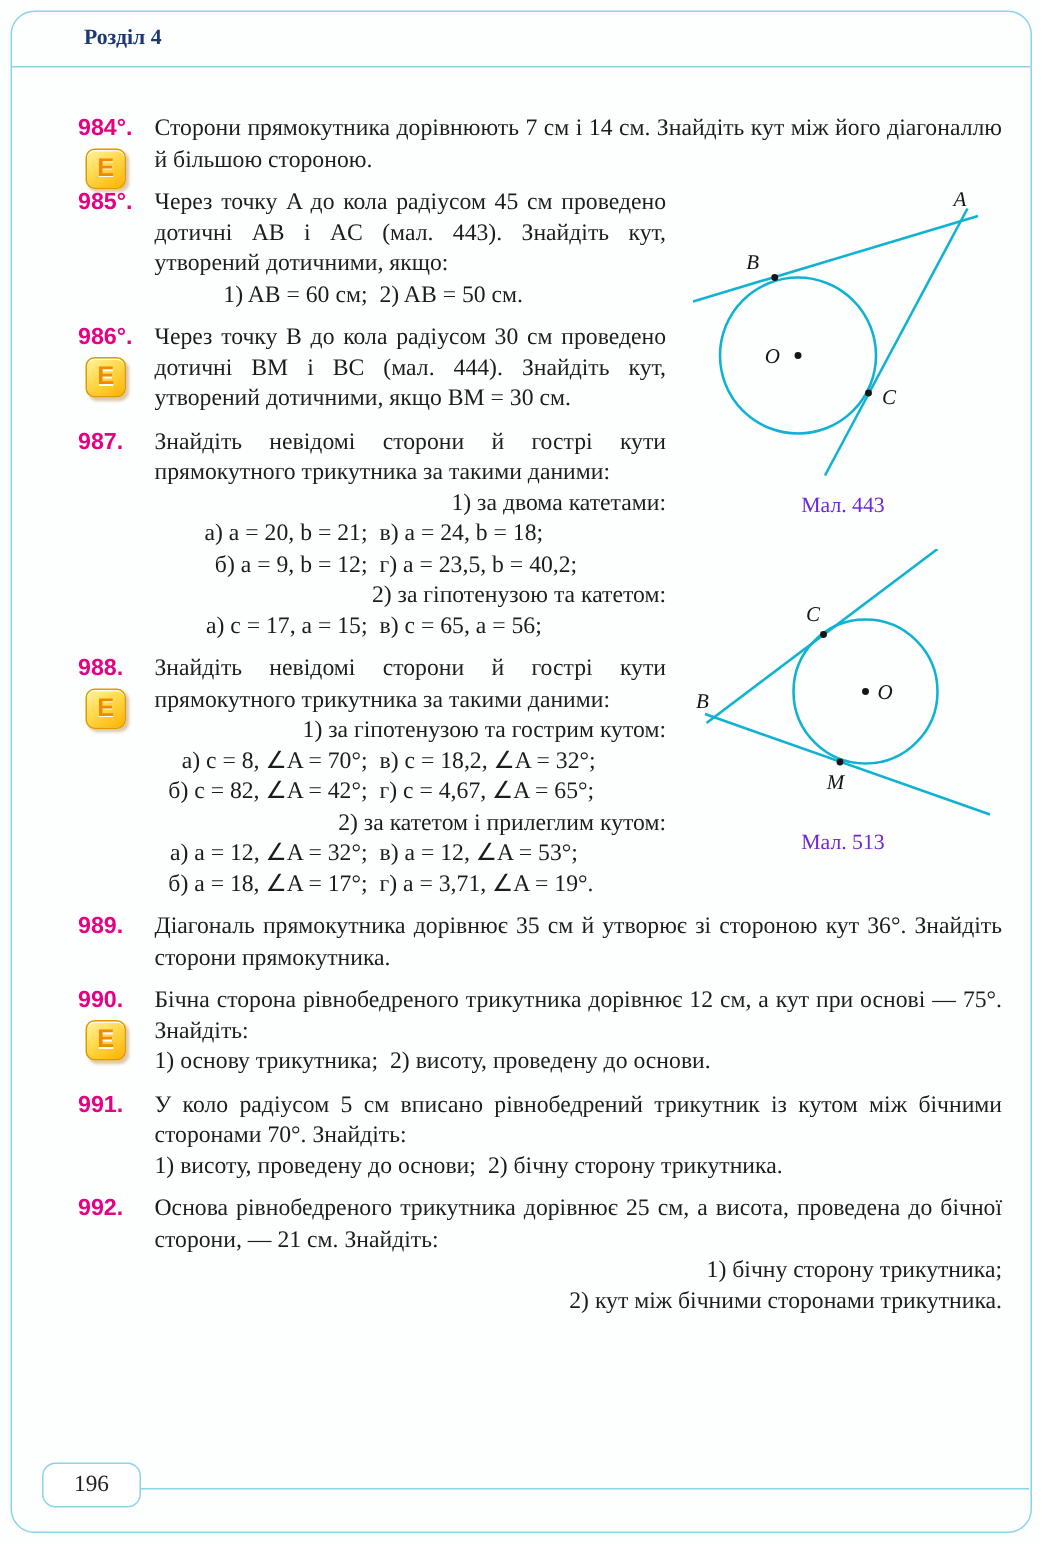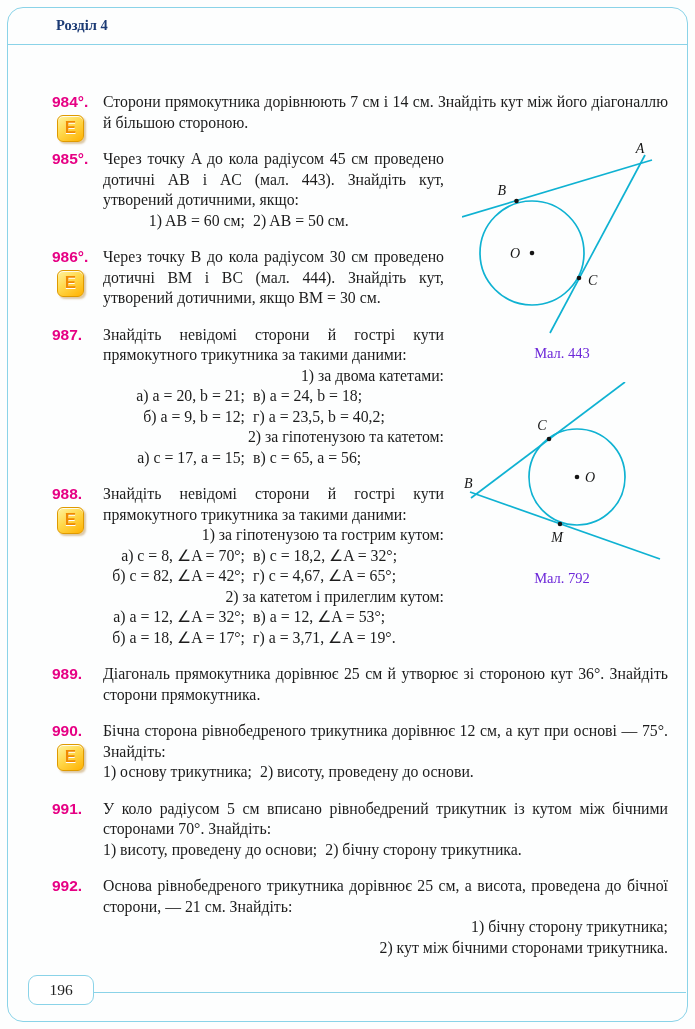--- a/index.html
+++ b/index.html
@@ -17,21 +17,21 @@
     font-family:Liberation Serif, serif;font-weight:700;font-size:14.5px;
     color:var(--header-navy,#1b3a74);
   }
   .header-rule{
     position:absolute;top:44px;left:8px;right:8px;height:0;
     border-top:1.8px solid var(--frame-blue,#8ad3e8);
   }
   .content{
     position:absolute;top:76px;left:52px;right:27px;bottom:64px;overflow:hidden;
   }
-  .problem{position:relative;padding-left:51px;margin-bottom:8px;margin-top:16px;}
+  .problem{position:relative;padding-left:51px;margin-bottom:8px;}
   .pnum{
     position:absolute;left:0;top:0;
     font-family:"Liberation Sans",sans-serif;font-weight:700;font-size:15.5px;
     color:var(--accent-magenta,#e60084);white-space:nowrap;
   }
   .badge{
     position:absolute;left:5px;top:23px;width:25px;height:25px;border-radius:6px;
     background:linear-gradient(145deg,#fff3a0 0%,var(--badge-yellow,#ffd94d) 45%,#ffb100 100%);
     border:1px solid #df9a00;
     box-shadow:inset 0 1px 0 rgba(255,255,255,.85),2px 2px 2px rgba(160,100,0,.35);
@@ -105,21 +105,21 @@
           <line class="fig-line" x1="9" y1="116" x2="163" y2="0"></line>
           <line class="fig-line" x1="8" y1="110" x2="198" y2="177"></line>
           <circle class="fig-dot" cx="87" cy="57" r="2.3"></circle>
           <circle class="fig-dot" cx="98" cy="142" r="2.3"></circle>
           <circle class="fig-dot" cx="115" cy="95" r="2.3"></circle>
           <text class="fig-label" x="2" y="106" text-anchor="start">B</text>
           <text class="fig-label" x="80" y="48" text-anchor="middle">C</text>
           <text class="fig-label" x="95" y="160" text-anchor="middle">M</text>
           <text class="fig-label" x="123" y="100" text-anchor="start">O</text>
         </svg>
-        <figcaption>Мал. 792</figcaption>
+        <figcaption>Мал. 513</figcaption>
       </figure>
     </aside>
 
   <div class="problem">
         <span class="pnum">985°.</span>
         <div class="pline just">Через точку A до кола радіусом 45 см проведено дотичні AB і AC (мал. 443). Знайдіть кут, утворений дотичними, якщо:</div>
         <div class="pline cols"><span class="colL">1) AB = 60 см;</span><span class="colR">2) AB = 50 см.</span></div>
       </div>
       <div class="problem">
         <span class="pnum">986°.</span>
@@ -145,21 +145,21 @@
         <div class="pline just">Знайдіть невідомі сторони й гострі кути прямокутного трикутника за такими даними:</div>
         <div class="pline sub">1) за гіпотенузою та гострим кутом:</div>
         <div class="pline cols"><span class="colL">а) c = 8, ∠A = 70°;</span><span class="colR">в) c = 18,2, ∠A = 32°;</span></div>
         <div class="pline cols"><span class="colL">б) c = 82, ∠A = 42°;</span><span class="colR">г) c = 4,67, ∠A = 65°;</span></div>
         <div class="pline sub">2) за катетом і прилеглим кутом:</div>
         <div class="pline cols"><span class="colL">а) a = 12, ∠A = 32°;</span><span class="colR">в) a = 12, ∠A = 53°;</span></div>
         <div class="pline cols"><span class="colL">б) a = 18, ∠A = 17°;</span><span class="colR">г) a = 3,71, ∠A = 19°.</span></div>
       </div>
       <div class="problem">
         <span class="pnum">989.</span>
-        <div class="pline just">Діагональ прямокутника дорівнює 25 см й утворює зі стороною кут 36°. Знайдіть сторони прямокутника.</div>
+        <div class="pline just">Діагональ прямокутника дорівнює 35 см й утворює зі стороною кут 36°. Знайдіть сторони прямокутника.</div>
       </div>
       <div class="problem">
         <span class="pnum">990.</span>
         <span class="badge">
           <span>Е</span>
         </span>
         <div class="pline just">Бічна сторона рівнобедреного трикутника дорівнює 12 см, а кут при основі — 75°. Знайдіть:</div>
         <div class="pline cols"><span class="colL">1) основу трикутника;</span><span class="colR">2) висоту, проведену до основи.</span></div>
       </div>
       <div class="problem">

